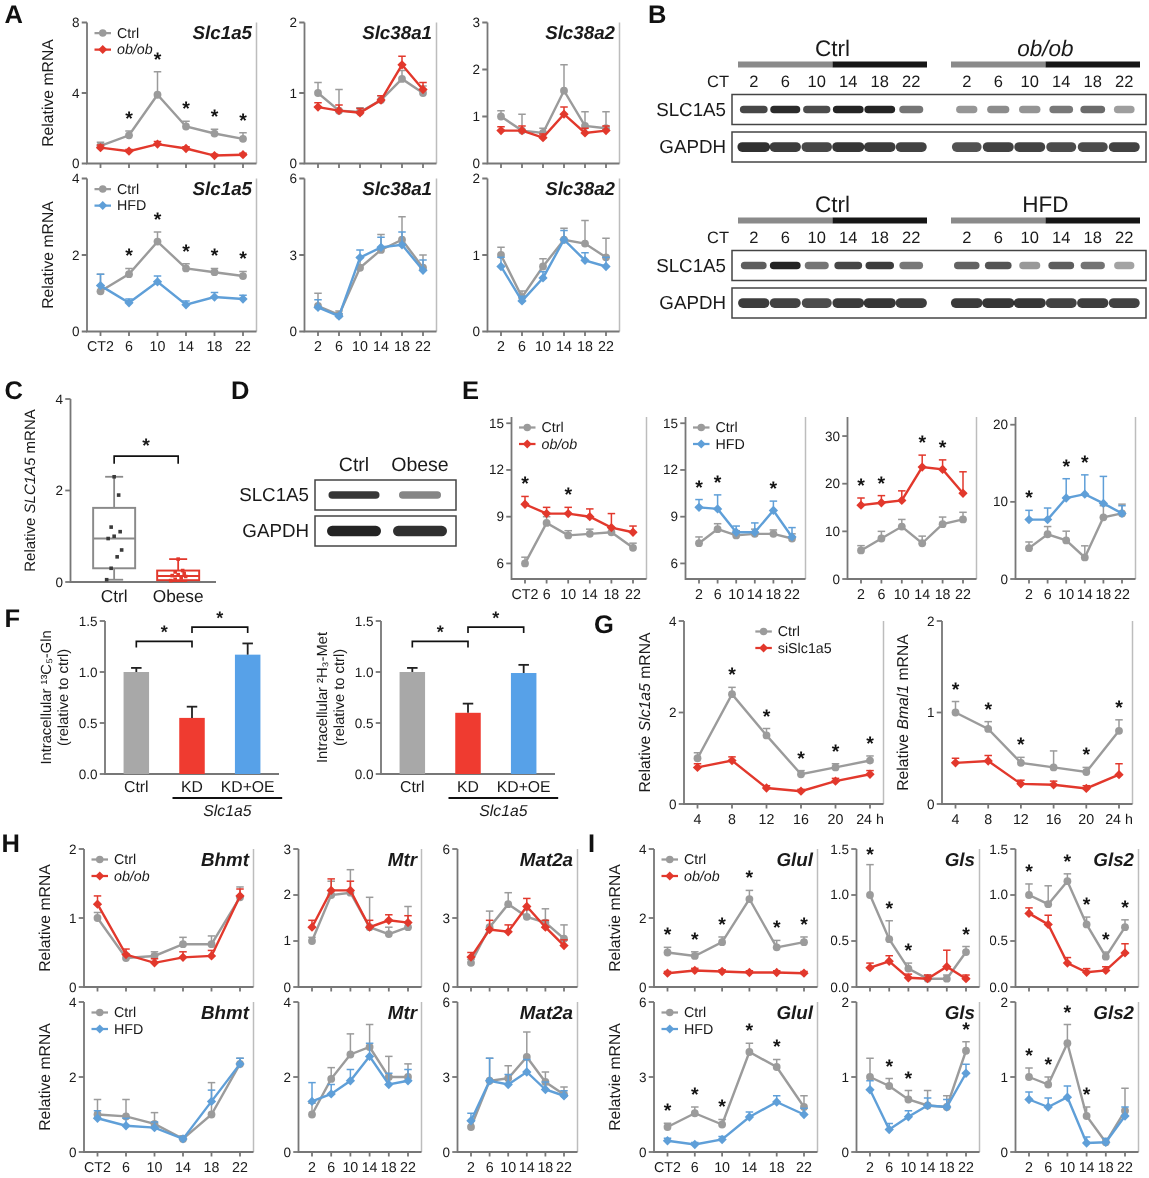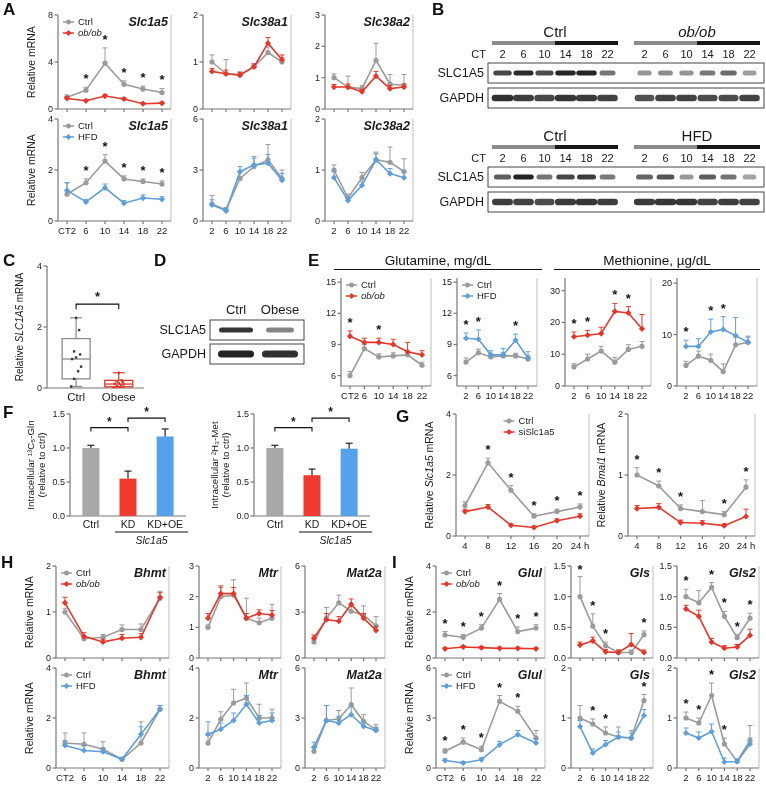--- a/index.html
+++ b/index.html
@@ -559,22 +559,20 @@
           <rect x="114" y="75.5" width="28" height="5" rx="2.5" fill="#000" opacity="0.48"></rect>
           <rect x="58" y="92" width="94" height="20" fill="none" stroke="#444" stroke-width="1"></rect>
           <text x="54" y="106" font-size="12.5" text-anchor="end" fill="#1a1a1a" font-family="&quot;Liberation Sans&quot;, sans-serif" font-style="normal" font-weight="normal">GAPDH</text>
           <rect x="66" y="98.5" width="36" height="7" rx="3.5" fill="#000" opacity="0.86"></rect>
           <rect x="110" y="98.5" width="36" height="7" rx="3.5" fill="#000" opacity="0.81"></rect>
         </svg></div>
   </div>
 
   <div class="panel" id="panel-E" style="left:308px;top:250px;width:458px;height:154px">
     <div class="plabel" style="left:0;top:2px">E</div>
-    <div class="eheader" style="left:26px;top:3px;width:208px">Glutamine, mg/dL</div>
-    <div class="eheader" style="left:246px;top:3px;width:206px">Methionine, µg/dL</div>
     <div class="chart" style="left:16px;top:22px;width:112px;height:130px"><svg width="112" height="130" viewBox="0 0 112 130">
           <path d="M107 6V114" stroke="#bdbdbd" stroke-width="1" fill="none"></path>
           <path d="M17 6V114H107" stroke="#777777" stroke-width="1.2" fill="none"></path>
           <line x1="13.5" y1="103.61538461538461" x2="17" y2="103.61538461538461" stroke="#777777" stroke-width="1.2"></line>
           <text x="12" y="106.61538461538461" font-size="9" text-anchor="end" fill="#1a1a1a" font-family="&quot;Liberation Sans&quot;, sans-serif" font-style="normal" font-weight="normal">6</text>
           <line x1="13.5" y1="72.46153846153847" x2="17" y2="72.46153846153847" stroke="#777777" stroke-width="1.2"></line>
           <text x="12" y="75.46153846153847" font-size="9" text-anchor="end" fill="#1a1a1a" font-family="&quot;Liberation Sans&quot;, sans-serif" font-style="normal" font-weight="normal">9</text>
           <line x1="13.5" y1="41.307692307692314" x2="17" y2="41.307692307692314" stroke="#777777" stroke-width="1.2"></line>
           <text x="12" y="44.307692307692314" font-size="9" text-anchor="end" fill="#1a1a1a" font-family="&quot;Liberation Sans&quot;, sans-serif" font-style="normal" font-weight="normal">12</text>
           <line x1="13.5" y1="10.153846153846164" x2="17" y2="10.153846153846164" stroke="#777777" stroke-width="1.2"></line>

